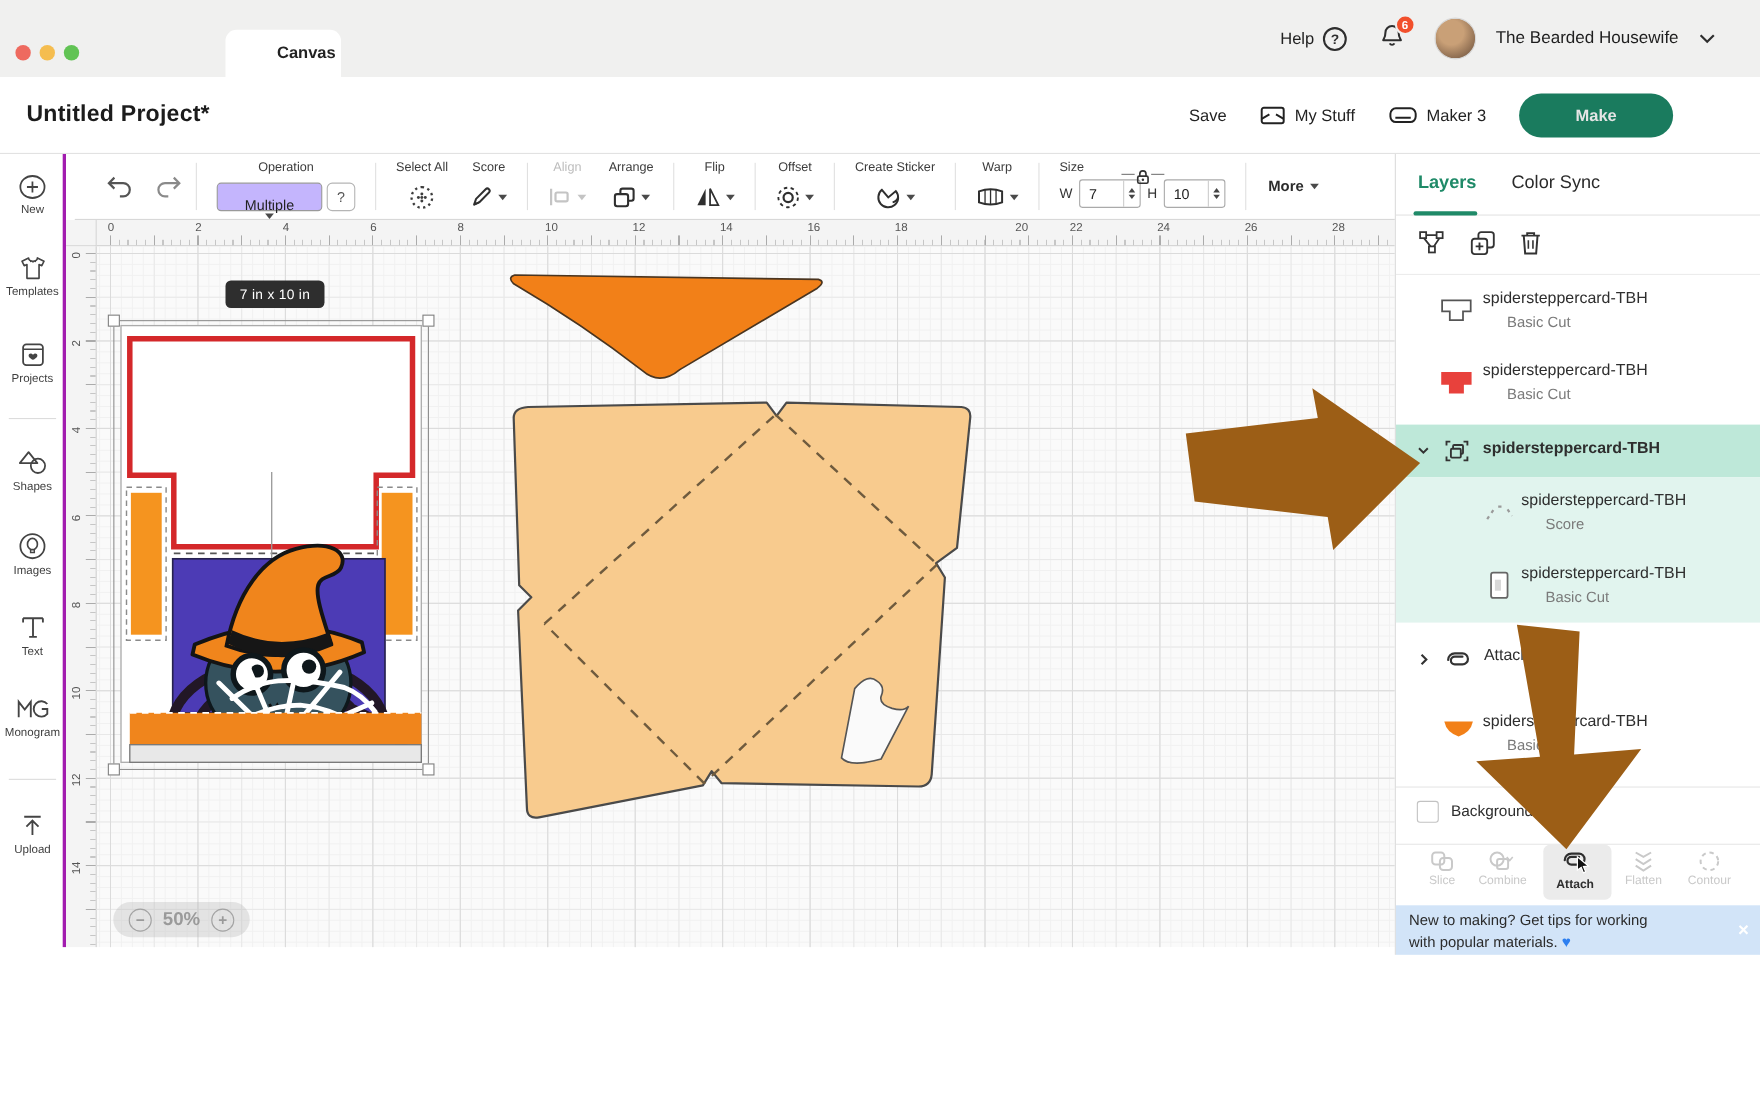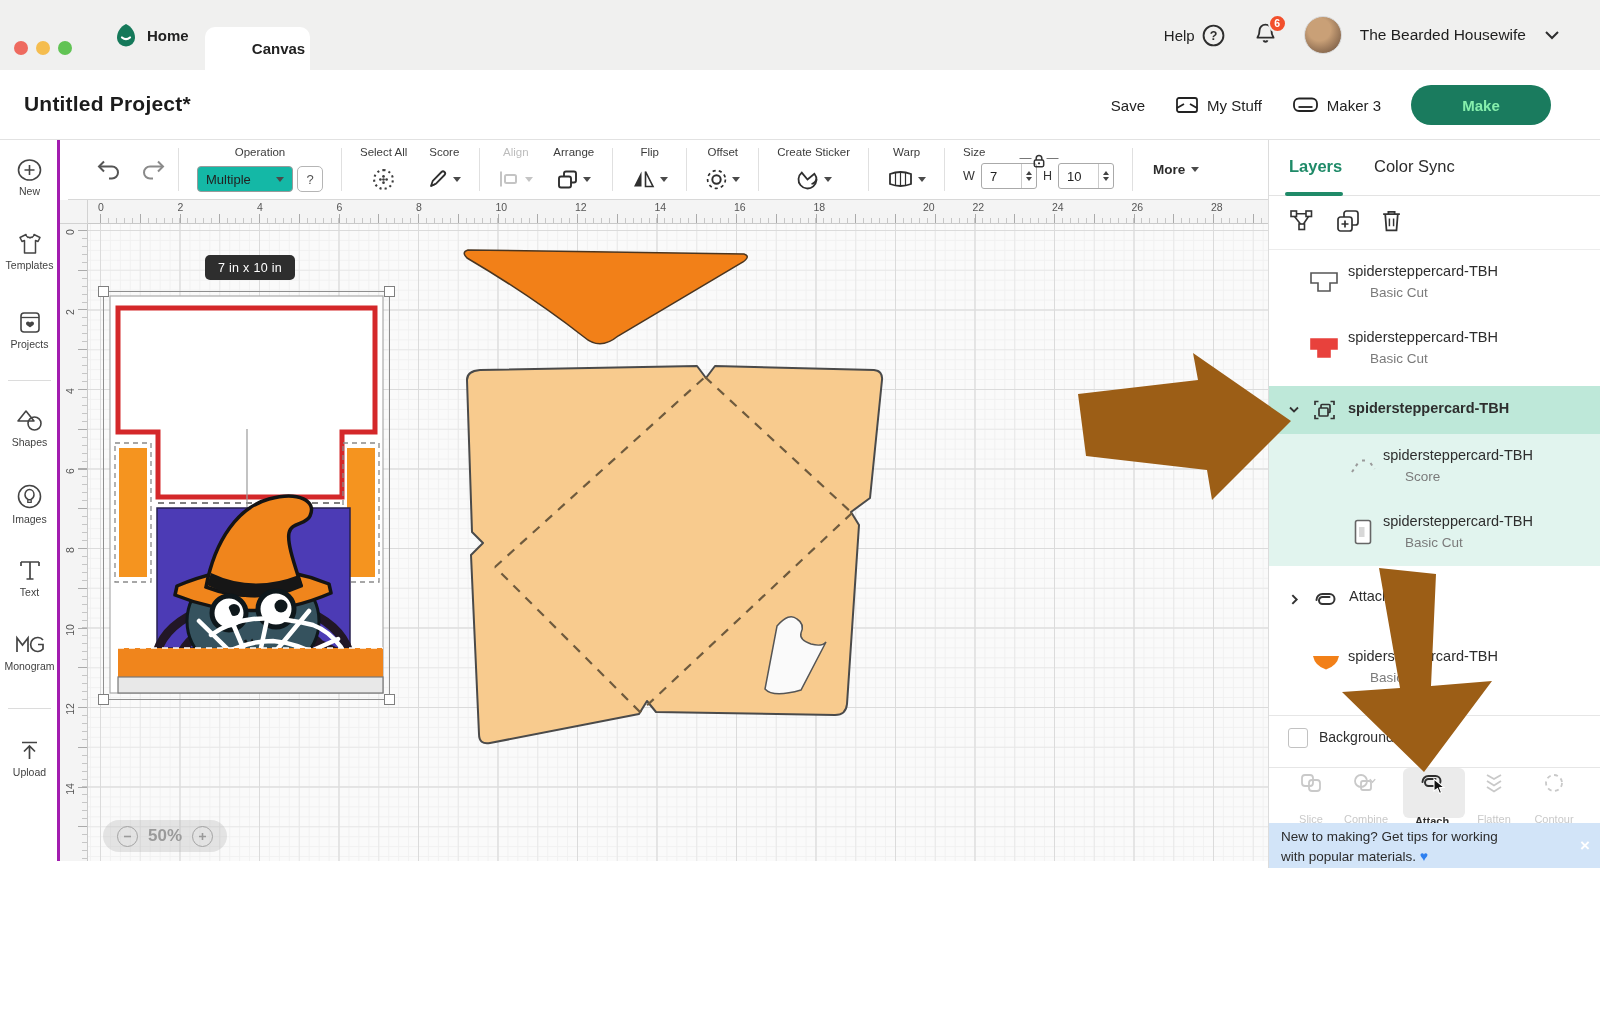--- a/index.html
+++ b/index.html
@@ -18,34 +18,34 @@
   .top-right { position:absolute; right:0; top:0; height:70px; display:flex; align-items:center; gap:18px; padding-right:40px; }
   .help-wrap { display:flex; align-items:center; gap:7px; font-size:15px; color:#222; }
   .bell-wrap { position:relative; margin-left:10px; }
   .badge { position:absolute; top:-7px; right:-9px; min-width:19px; height:19px; background:#F2502C; border-radius:50%; color:#fff; font-size:10.5px; font-weight:700; display:flex; align-items:center; justify-content:center; border:2px solid #F0F0EF; }
   .avatar { width:38px; height:38px; border-radius:50%; background:radial-gradient(circle at 40% 35%, #c9a077 0 35%, #8a6a4f 75%, #5f4a39 100%); border:1px solid #d8d8d8; margin-left:8px; }
   .acct { font-size:15.5px; color:#1e1e1e; }
 
   
   .projectbar { position:absolute; left:0; top:70px; width:1600px; height:70px; background:#fff; border-bottom:1px solid #E2E2E2; }
   .ptitle { position:absolute; left:24px; top:22px; font-size:21px; font-weight:700; color:#1c1c1c; letter-spacing:.2px; }
-  .proj-right { position:absolute; right:0; top:0; height:70px; display:flex; align-items:center; gap:30px; padding-right:49px; }
+  .proj-right { position:absolute; right:0; top:0; height:70px; display:flex; align-items:center; gap:30px; padding-right:79px; }
   .pr-item { display:flex; align-items:center; gap:8px; font-size:15px; color:#222; cursor:pointer; }
-  .make-btn { width:140px; height:40px; border-radius:20px; background:#1A7B5E; color:#86efac; font-size:15px; font-weight:700; border:none; display:flex; align-items:center; justify-content:center; cursor:pointer; }
+  .make-btn { width:140px; height:40px; border-radius:20px; background:#1A7B5E; color:#e5e5e5; font-size:15px; font-weight:700; border:none; display:flex; align-items:center; justify-content:center; cursor:pointer; }
 
   
   .toolbar { position:absolute; left:68px; top:140px; width:1208px; height:60px; background:#fff; border-bottom:1px solid #D8D8D8; display:flex; align-items:stretch; padding-left:24px; }
   .tgroup { display:flex; flex-direction:column; align-items:center; justify-content:flex-start; padding:6px 10px 0 10px; }
   .tlabel { font-size:11.5px; color:#3c3c3c; height:17px; white-space:nowrap; }
   .tlabel.dis { color:#bdbdbd; }
   .tctrl { height:32px; display:flex; align-items:center; gap:4px; }
   .sep { width:1px; background:#E0E0E0; margin:8px 8px; }
   .caret { width:0; height:0; border-left:4px solid transparent; border-right:4px solid transparent; border-top:5px solid #4a4a4a; display:inline-block; }
   .caret.dis { border-top-color:#c4c4c4; }
-  .op-select { width:96px; height:26px; border:1px solid #9a9a9a; border-radius:4px; display:flex; align-items:center; justify-content:space-between; padding:12px 8px; font-size:13px; color:#222; background:#14b8a6; cursor:pointer; }
+  .op-select { width:96px; height:26px; border:1px solid #9a9a9a; border-radius:4px; display:flex; align-items:center; justify-content:space-between; padding:12px 8px; font-size:13px; color:#222; background:#c4b5fd; cursor:pointer;flex-direction:column; }
   .q-btn { width:26px; height:26px; border:1px solid #b5b5b5; border-radius:5px; font-size:13px; color:#555; background:#fff; display:flex; align-items:center; justify-content:center; cursor:pointer; }
   .undo-wrap { display:flex; align-items:center; gap:18px; padding:0 4px; }
   .size-ctrl { display:flex; align-items:flex-end; gap:6px; position:relative; }
   .dim-lab { font-size:12.5px; color:#333; margin-bottom:6px; }
   .dim-input { width:56px; height:26px; border:1px solid #aaa; border-radius:3px; display:flex; align-items:center; background:#fff; }
   .dim-val { flex:1; font-size:13px; color:#222; padding-left:8px; }
   .stepper { width:15px; height:100%; border-left:1px solid #ccc; display:flex; flex-direction:column; align-items:center; justify-content:center; gap:2px; cursor:pointer; }
   .stp-up { width:0; height:0; border-left:3.5px solid transparent; border-right:3.5px solid transparent; border-bottom:4.5px solid #444; }
   .stp-dn { width:0; height:0; border-left:3.5px solid transparent; border-right:3.5px solid transparent; border-top:4.5px solid #444; }
   .lock-mid { position:absolute; left:50%; top:-10px; transform:translateX(-50%); display:flex; align-items:center; }
@@ -91,21 +91,21 @@
   .iconrow { position:absolute; left:0; top:56px; width:100%; height:54px; border-bottom:1px solid #ECECEC; }
   .lrow { position:absolute; left:0; width:100%; cursor:pointer; }
   .lthumb { position:absolute; left:40px; }
   .lname { position:absolute; left:79px; font-size:14.5px; color:#2e2e2e; white-space:nowrap; }
   .ltype { position:absolute; left:79px; font-size:13.5px; color:#7a7a7a;margin-left:22px; }
   .selrow { background:#BEE8D9; }
   .subbg { position:absolute; left:0; top:294px; width:100%; height:132px; background:#E1F4EE; }
   .pdiv { position:absolute; left:0; width:100%; height:1px; background:#E6E6E6; }
   .chk { position:absolute; left:19px; width:20px; height:20px; border:1.5px solid #C2C2C2; border-radius:3px; background:#fff; cursor:pointer; }
   .actionbar { position:absolute; left:0; top:630px; width:100%; height:48px; }
-  .act { position:absolute; top:2px; width:58px; display:flex; flex-direction:column; align-items:center; gap:19px; cursor:pointer; }
+  .act { position:absolute; top:2px; width:58px; display:flex; flex-direction:column; align-items:center; gap:1px; cursor:pointer; }
   .act-lab { font-size:11px; color:#C9C9C9; }
   .act.on .act-lab { color:#2f2f2f; font-weight:700; }
   .act-bg { position:absolute; left:134px; top:-2px; width:62px; height:50px; background:#EBEBEB; border-radius:6px; }
   .banner { position:absolute; left:0; top:683px; width:100%; height:45px; background:#D2E4F8; }
   .ban-l1 { position:absolute; left:12px; top:6px; font-size:13.5px; color:#2b2b2b; }
   .ban-l2 { position:absolute; left:12px; top:25px; font-size:13.5px; color:#2b2b2b; }
   .ban-heart { color:#2D7FF0; font-size:14px; }
   .ban-x { position:absolute; right:10px; top:13px; color:#fff; font-size:17px; font-weight:700; cursor:pointer; }
 
   
@@ -121,27 +121,20 @@
 </head>
 <body>
 
 <div class="stage">
 
   <div class="topbar">
     <span class="light" style="left:14px;background:#EE6A5F"></span>
     <span class="light" style="left:36px;background:#F5BD4F"></span>
     <span class="light" style="left:58px;background:#61C354"></span>
 
-    <div class="tab-home">
-      <svg width="24" height="26" viewBox="0 0 24 26">
-        <path d="M12,2 C18,5 21,10 21,16 a9,8.5 0 0 1 -18,0 C3,10 6,5 12,2 Z" fill="#15795A"></path>
-        <path d="M8,15.5 q4,3.4 8,0" stroke="#fff" stroke-width="2.2" fill="none" stroke-linecap="round"></path>
-      </svg>
-      <span class="tb-txt">Home</span>
-    </div>
     <div class="tab-canvas">
       <span class="tb-txt2">Canvas</span>
     </div>
 
     <div class="top-right">
       <div class="help-wrap">
         <span>Help</span>
         <svg width="23" height="23" viewBox="0 0 22 22">
           <circle cx="11" cy="11" r="9.5" fill="none" stroke="#2e2e2e" stroke-width="1.8"></circle>
           <text x="11" y="15" text-anchor="middle" font-size="12" font-weight="bold" fill="#2e2e2e">?</text>

